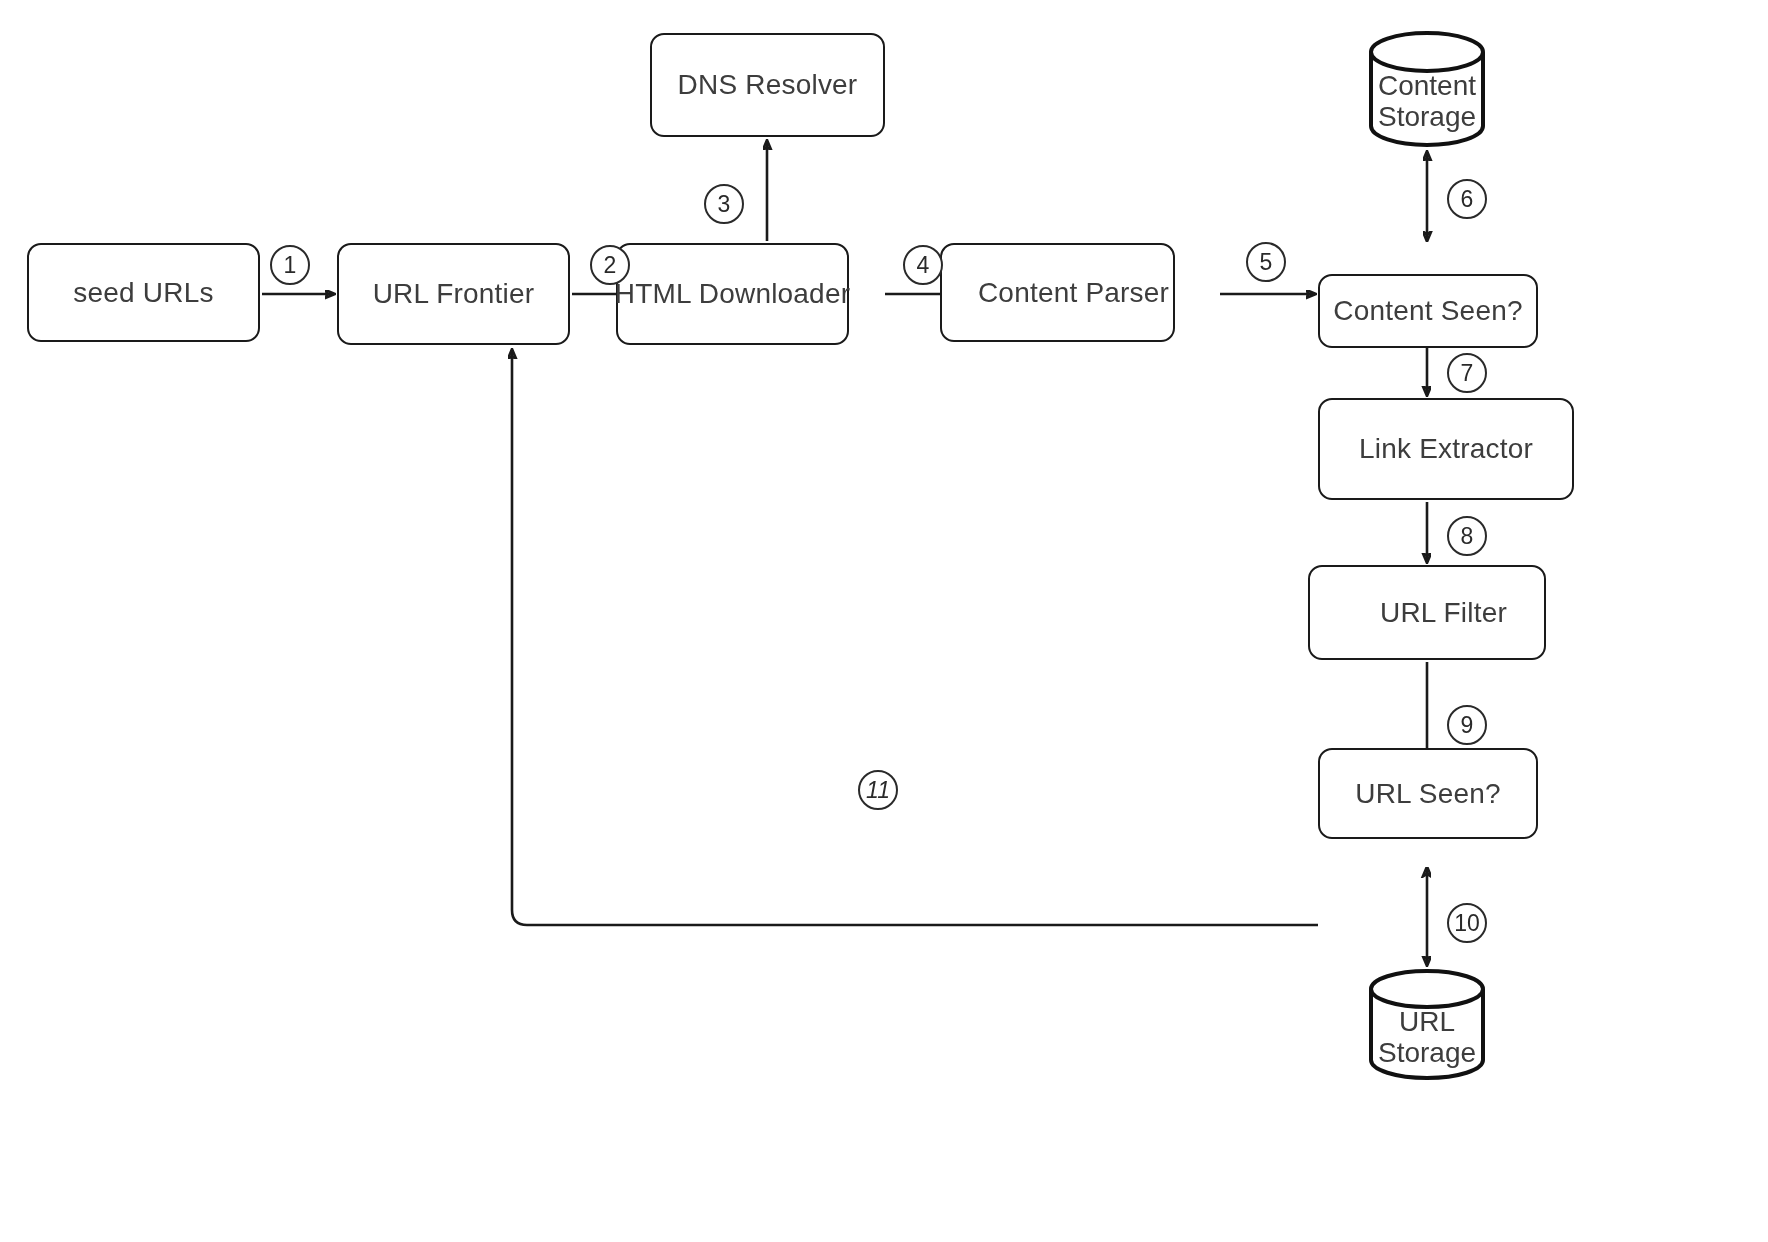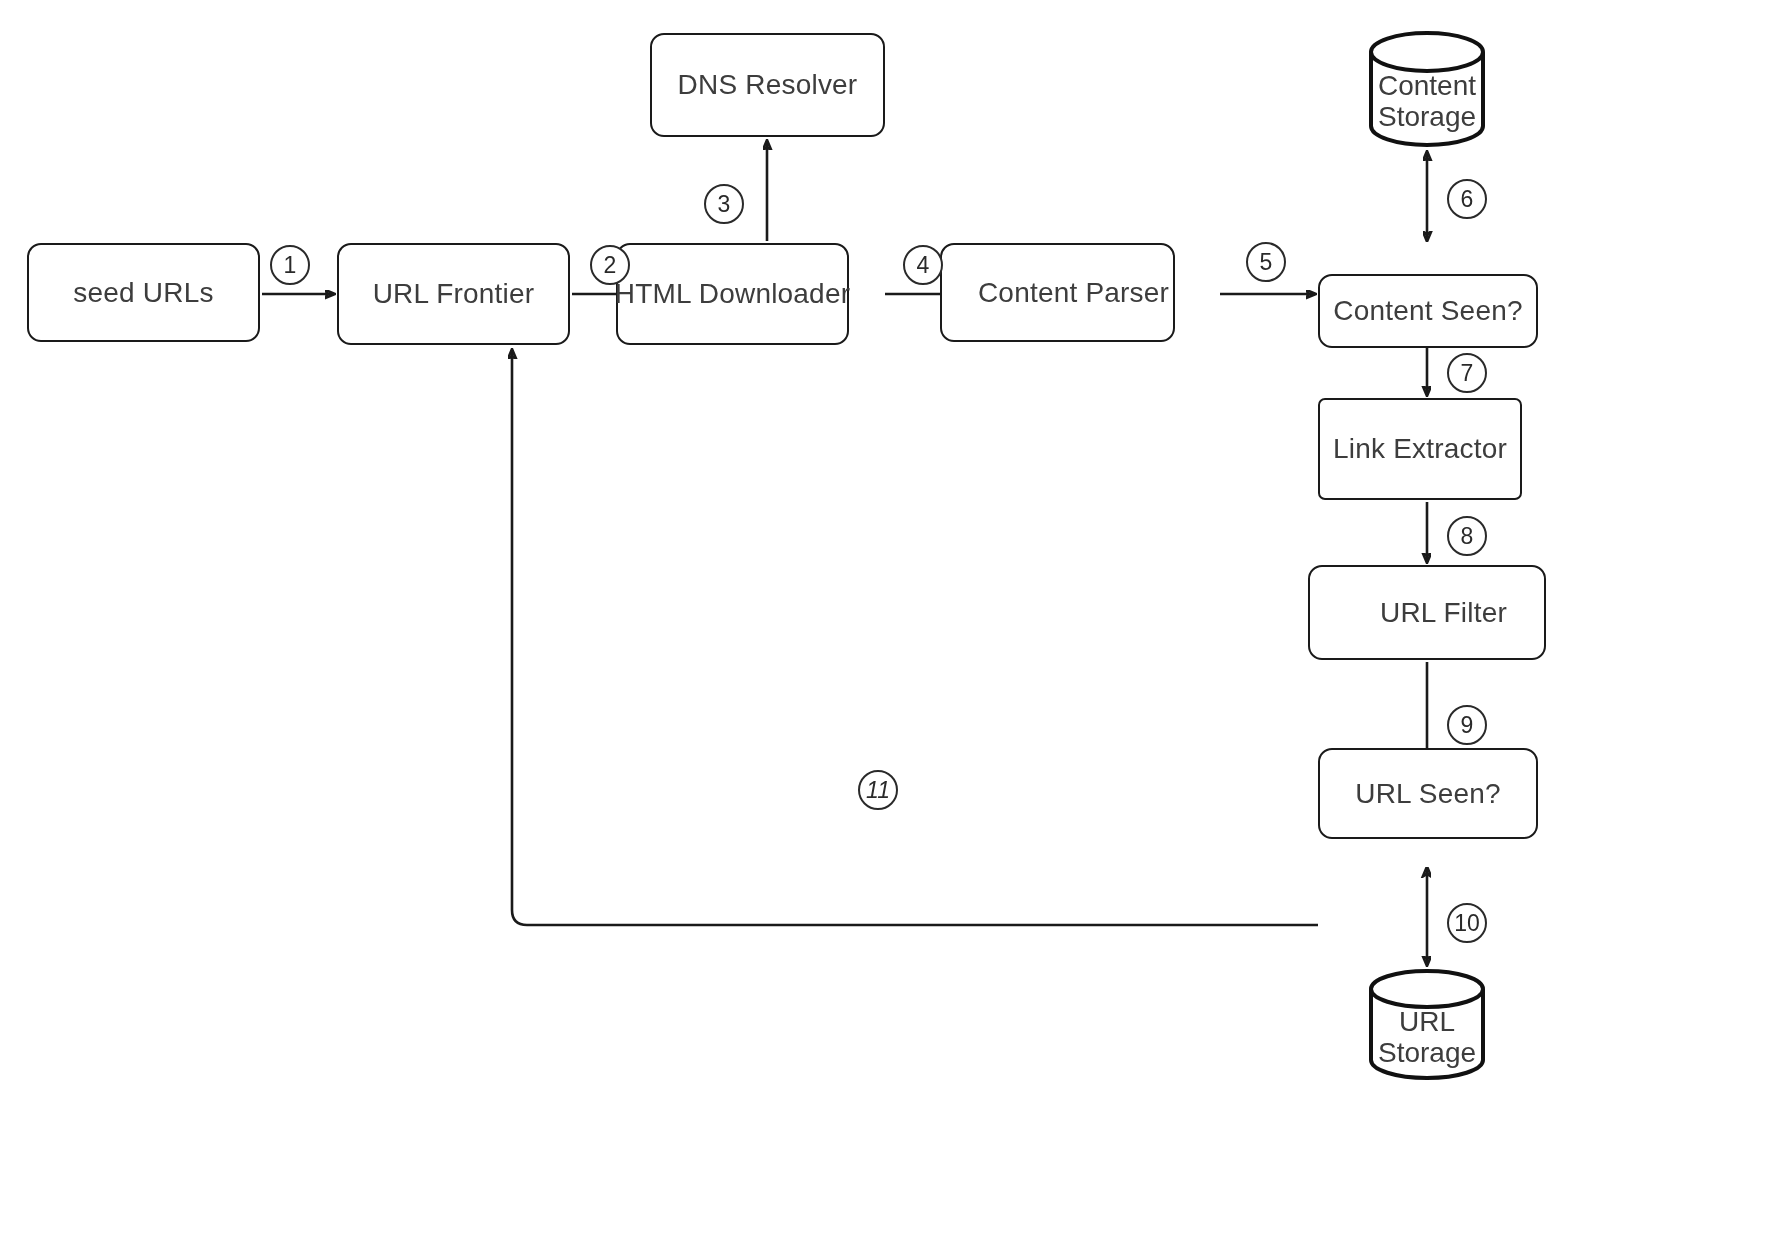--- a/index.html
+++ b/index.html
@@ -133,21 +133,21 @@
   </div>
 
   <div class="node" style="left:940px; top:243px; width:235px; height:99px;padding-left:32px;">
     <span>Content Parser</span>
   </div>
 
   <div class="node" style="left:1318px; top:243px; width:220px; height:74px;margin-top:31px;">
     <span>Content Seen?</span>
   </div>
 
-  <div class="node" style="left:1318px; top:398px; width:204px; height:102px;border-radius:7px;">
+  <div class="node" style="left:1318px; top:398px; width:256px; height:102px;">
     <span>Link Extractor</span>
   </div>
 
   <div class="node" style="left:1308px; top:565px; width:238px; height:95px;padding-left:33px;">
     <span>URL Filter</span>
   </div>
 
   <div class="node" style="left:1318px; top:748px; width:220px; height:91px;">
     <span>URL Seen?</span>
   </div>

